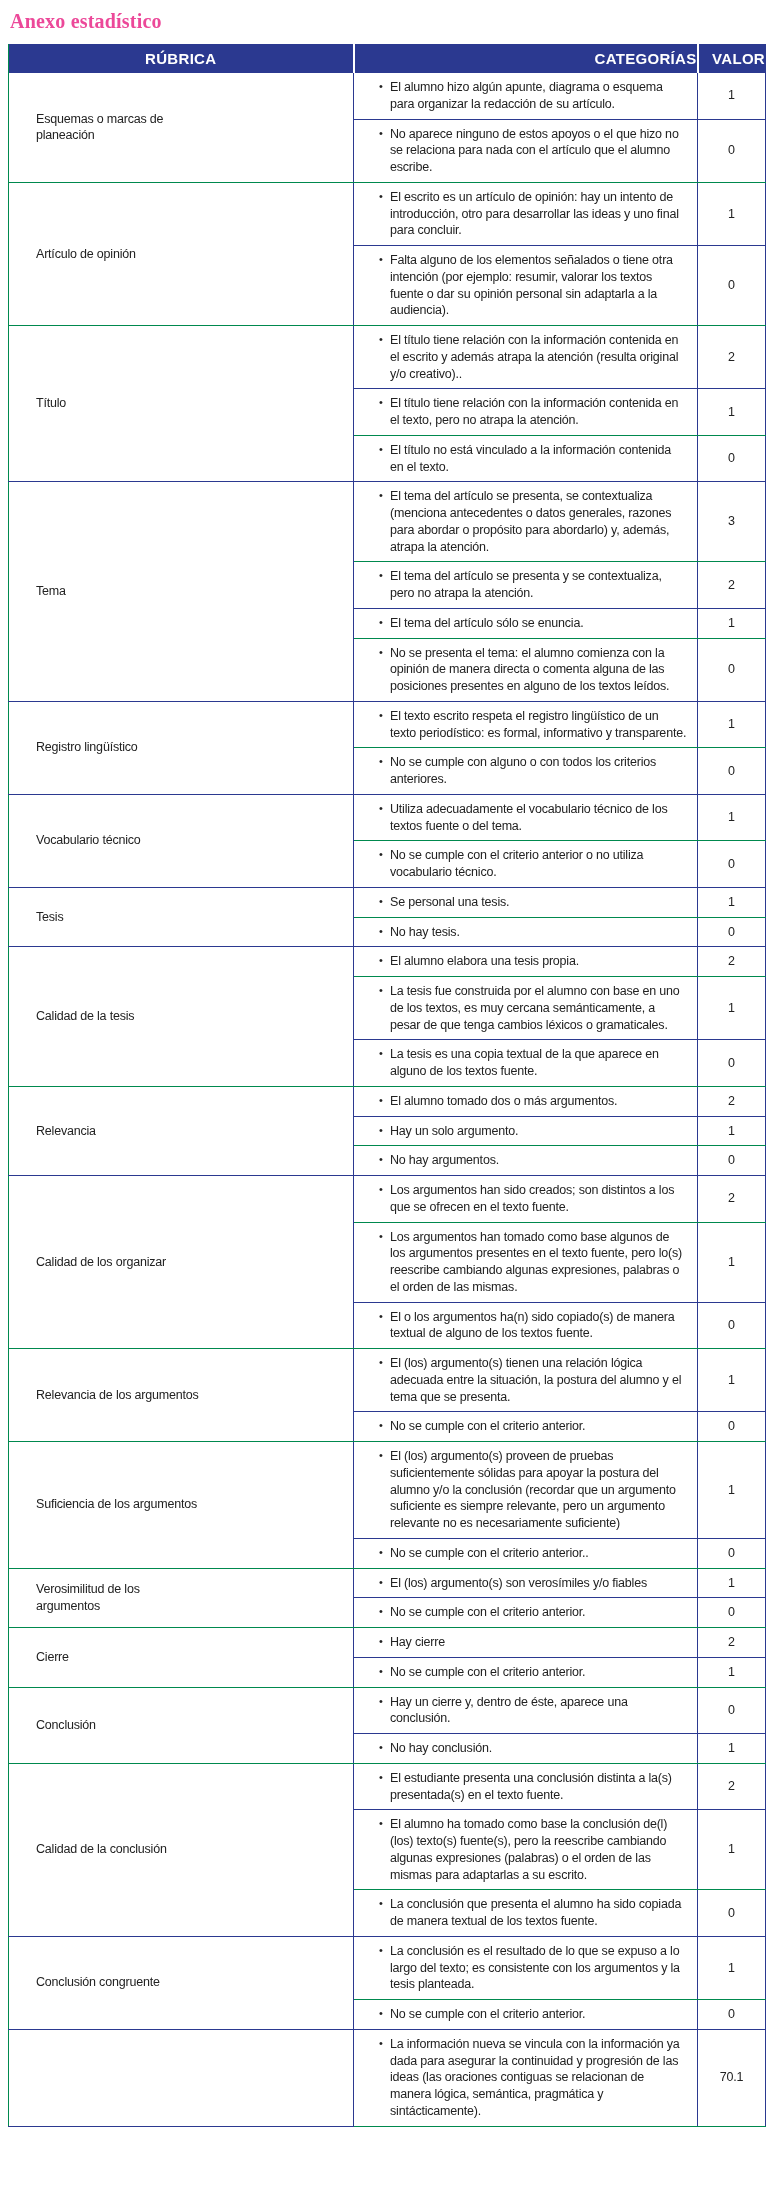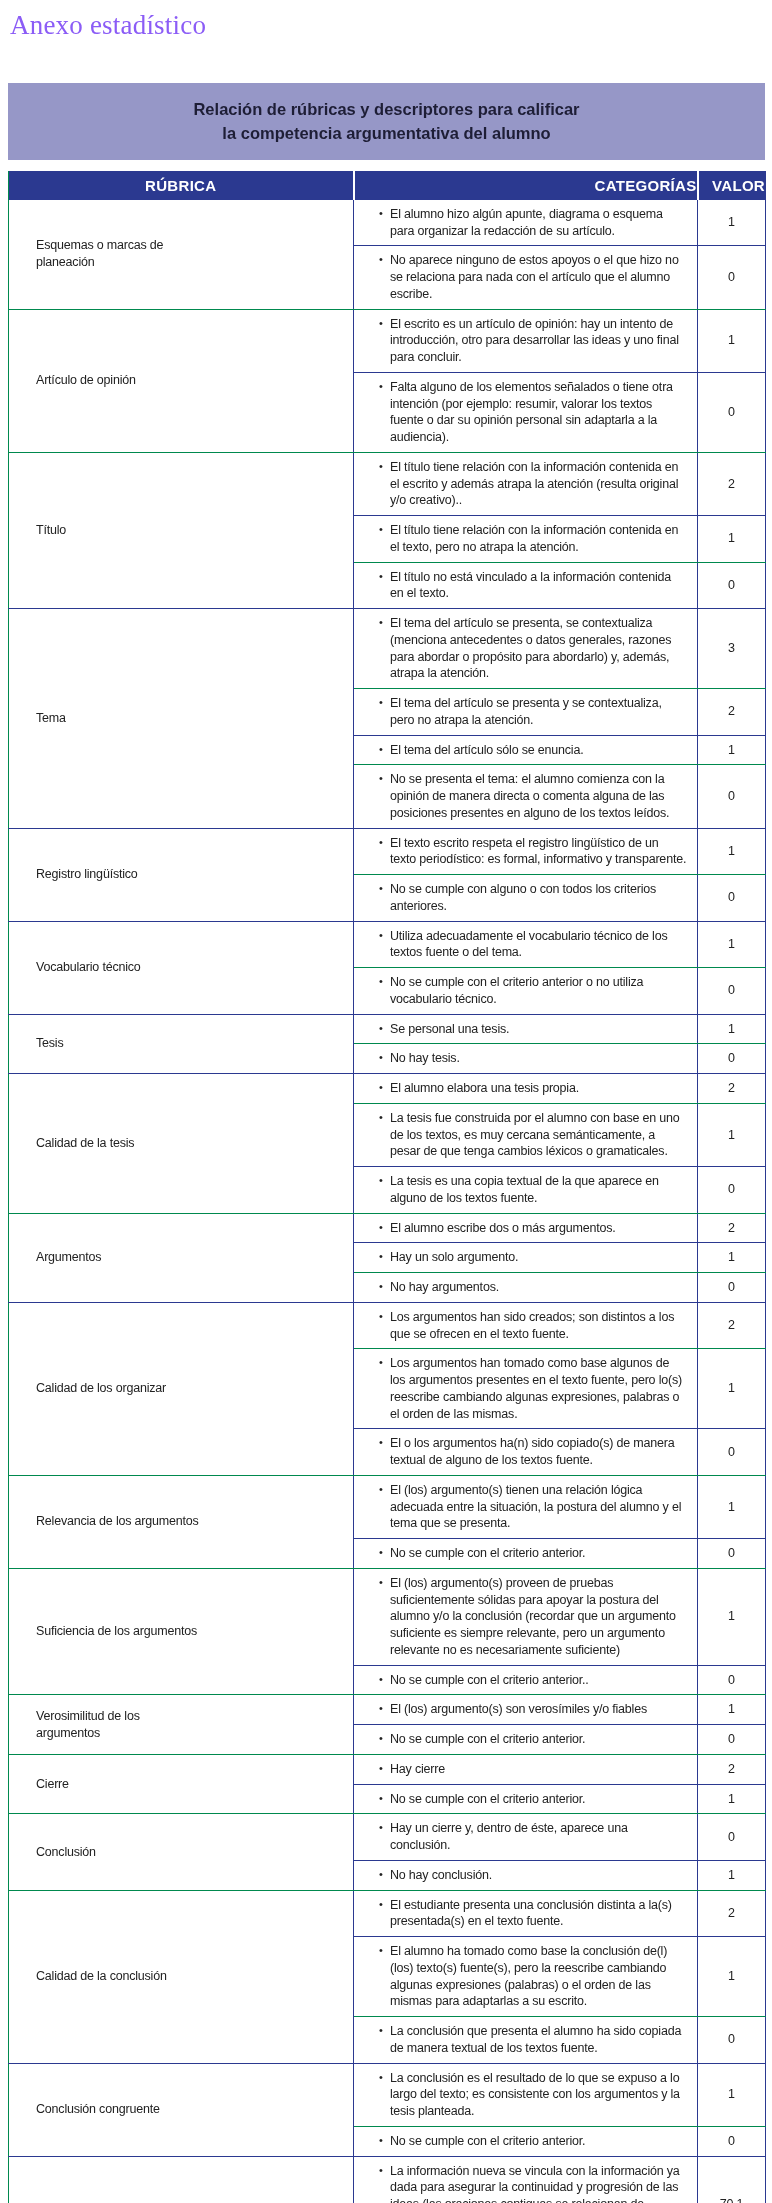--- a/index.html
+++ b/index.html
@@ -10,23 +10,23 @@
     font-family: "Liberation Sans", sans-serif;
     color: #222222;
   }
   .page {
     width: 772px;
     box-sizing: border-box;
     padding: 8px 7px 0 8px;
   }
   .doc-title {
     font-family: "Liberation Serif", "DejaVu Serif", serif;
-    font-weight: normal;
-    font-size: 27px;
-    color: #8b5cf6;
+    font-weight: bold;
+    font-size: 20px;
+    color: #ec4899;
     margin: 2px 0 0 2px;
     letter-spacing: 0.2px;
   }
   .banner {
     margin-top: 42px;
     width: 757px;
     background: #9697C7;
     color: #1E1E36;
     text-align: center;
     font-weight: bold;
@@ -93,24 +93,20 @@
   td.rubric-end-navy  { border-bottom: 1px solid #2B3990; }
   td.rubric-end-green { border-bottom: 1px solid #00894E; }
 </style>
 </head>
 <body>
 
 <div class="page">
 
   <h1 class="doc-title">Anexo estadístico</h1>
 
-  <div class="banner">
-    <div>Relación de rúbricas y descriptores para calificar</div>
-    <div>la competencia argumentativa del alumno</div>
-  </div>
 
   <div class="rubric-table-wrap">
     <table class="rubric-table">
       <colgroup>
         <col class="c-rubric">
         <col class="c-categ">
         <col class="c-valor">
       </colgroup>
       <thead>
         <tr>
@@ -202,22 +198,22 @@
           </tr>
           <tr class="sep-navy">
             <td class="cat-cell"><span class="bullet-icon">•</span><span>La tesis fue construida por el alumno con base en uno de los textos, es muy cercana semánticamente, a pesar de que tenga cambios léxicos o gramaticales.</span></td>
             <td class="val-cell">1</td>
           </tr>
           <tr class="sep-green">
             <td class="cat-cell"><span class="bullet-icon">•</span><span>La tesis es una copia textual de la que aparece en alguno de los textos fuente.</span></td>
             <td class="val-cell">0</td>
           </tr>
           <tr class="sep-navy">
-            <td class="rubric-cell rubric-end-navy" rowspan="3"><span class="rubric-label">Argumentos</span></td>
-            <td class="cat-cell"><span class="bullet-icon">•</span><span>El alumno escribe dos o más argumentos.</span></td>
+            <td class="rubric-cell rubric-end-navy" rowspan="3"><span class="rubric-label">Relevancia</span></td>
+            <td class="cat-cell"><span class="bullet-icon">•</span><span>El alumno tomado dos o más argumentos.</span></td>
             <td class="val-cell">2</td>
           </tr>
           <tr class="sep-green">
             <td class="cat-cell"><span class="bullet-icon">•</span><span>Hay un solo argumento.</span></td>
             <td class="val-cell">1</td>
           </tr>
           <tr class="sep-navy">
             <td class="cat-cell"><span class="bullet-icon">•</span><span>No hay argumentos.</span></td>
             <td class="val-cell">0</td>
           </tr>

